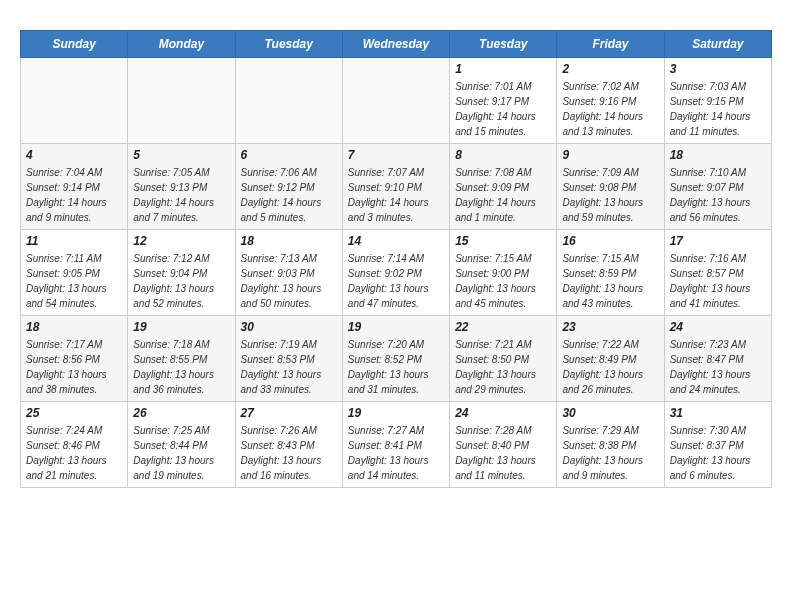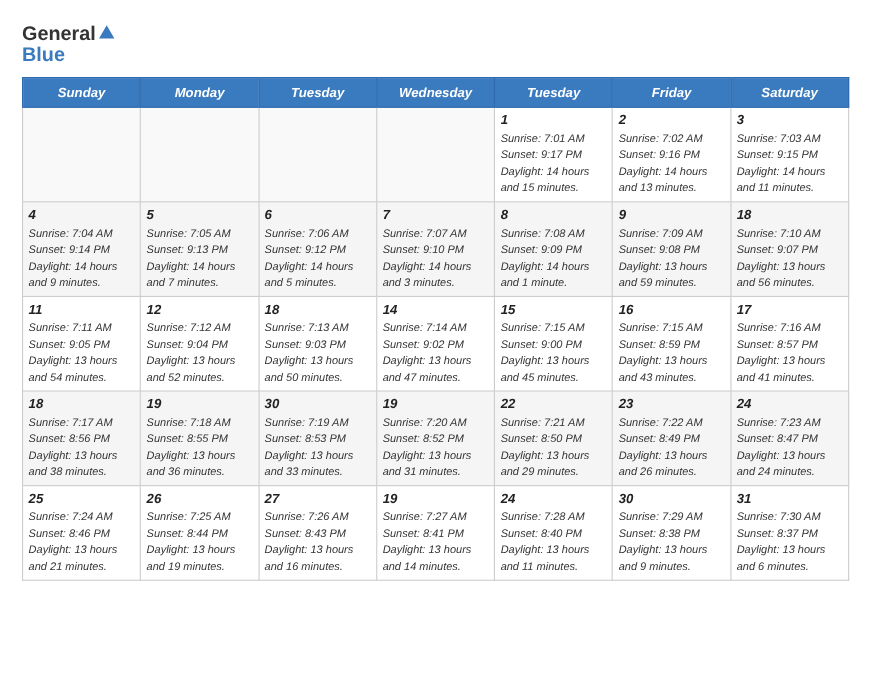--- a/index.html
+++ b/index.html
@@ -78,27 +78,20 @@
     }
     
     .row-white td { background: #fff; }
     .row-white td.empty { background: #f9f9f9; }
     .row-gray td { background: #f0f0f0; }
   </style>
 </head>
 <body>
 
 <div class="header-area">
-  <div class="logo">
-    <div class="logo-top">
-      <span style="font-size:18px;font-weight:bold;color:#333;">General</span>
-      <span style="display:inline-block;width:0;height:0;border-left:7px solid transparent;border-right:7px solid transparent;border-bottom:12px solid #3a7abf;margin-left:3px;vertical-align:middle;position:relative;top:-2px;"></span>
-    </div>
-    <span style="font-size:18px;font-weight:bold;color:#3a7abf;margin-top:-2px;">Blue</span>
-  </div>
 </div>
 
 <table class="calendar">
   <thead>
     <tr>
       <th>Sunday</th>
       <th>Monday</th>
       <th>Tuesday</th>
       <th>Wednesday</th>
       <th>Tuesday</th>

